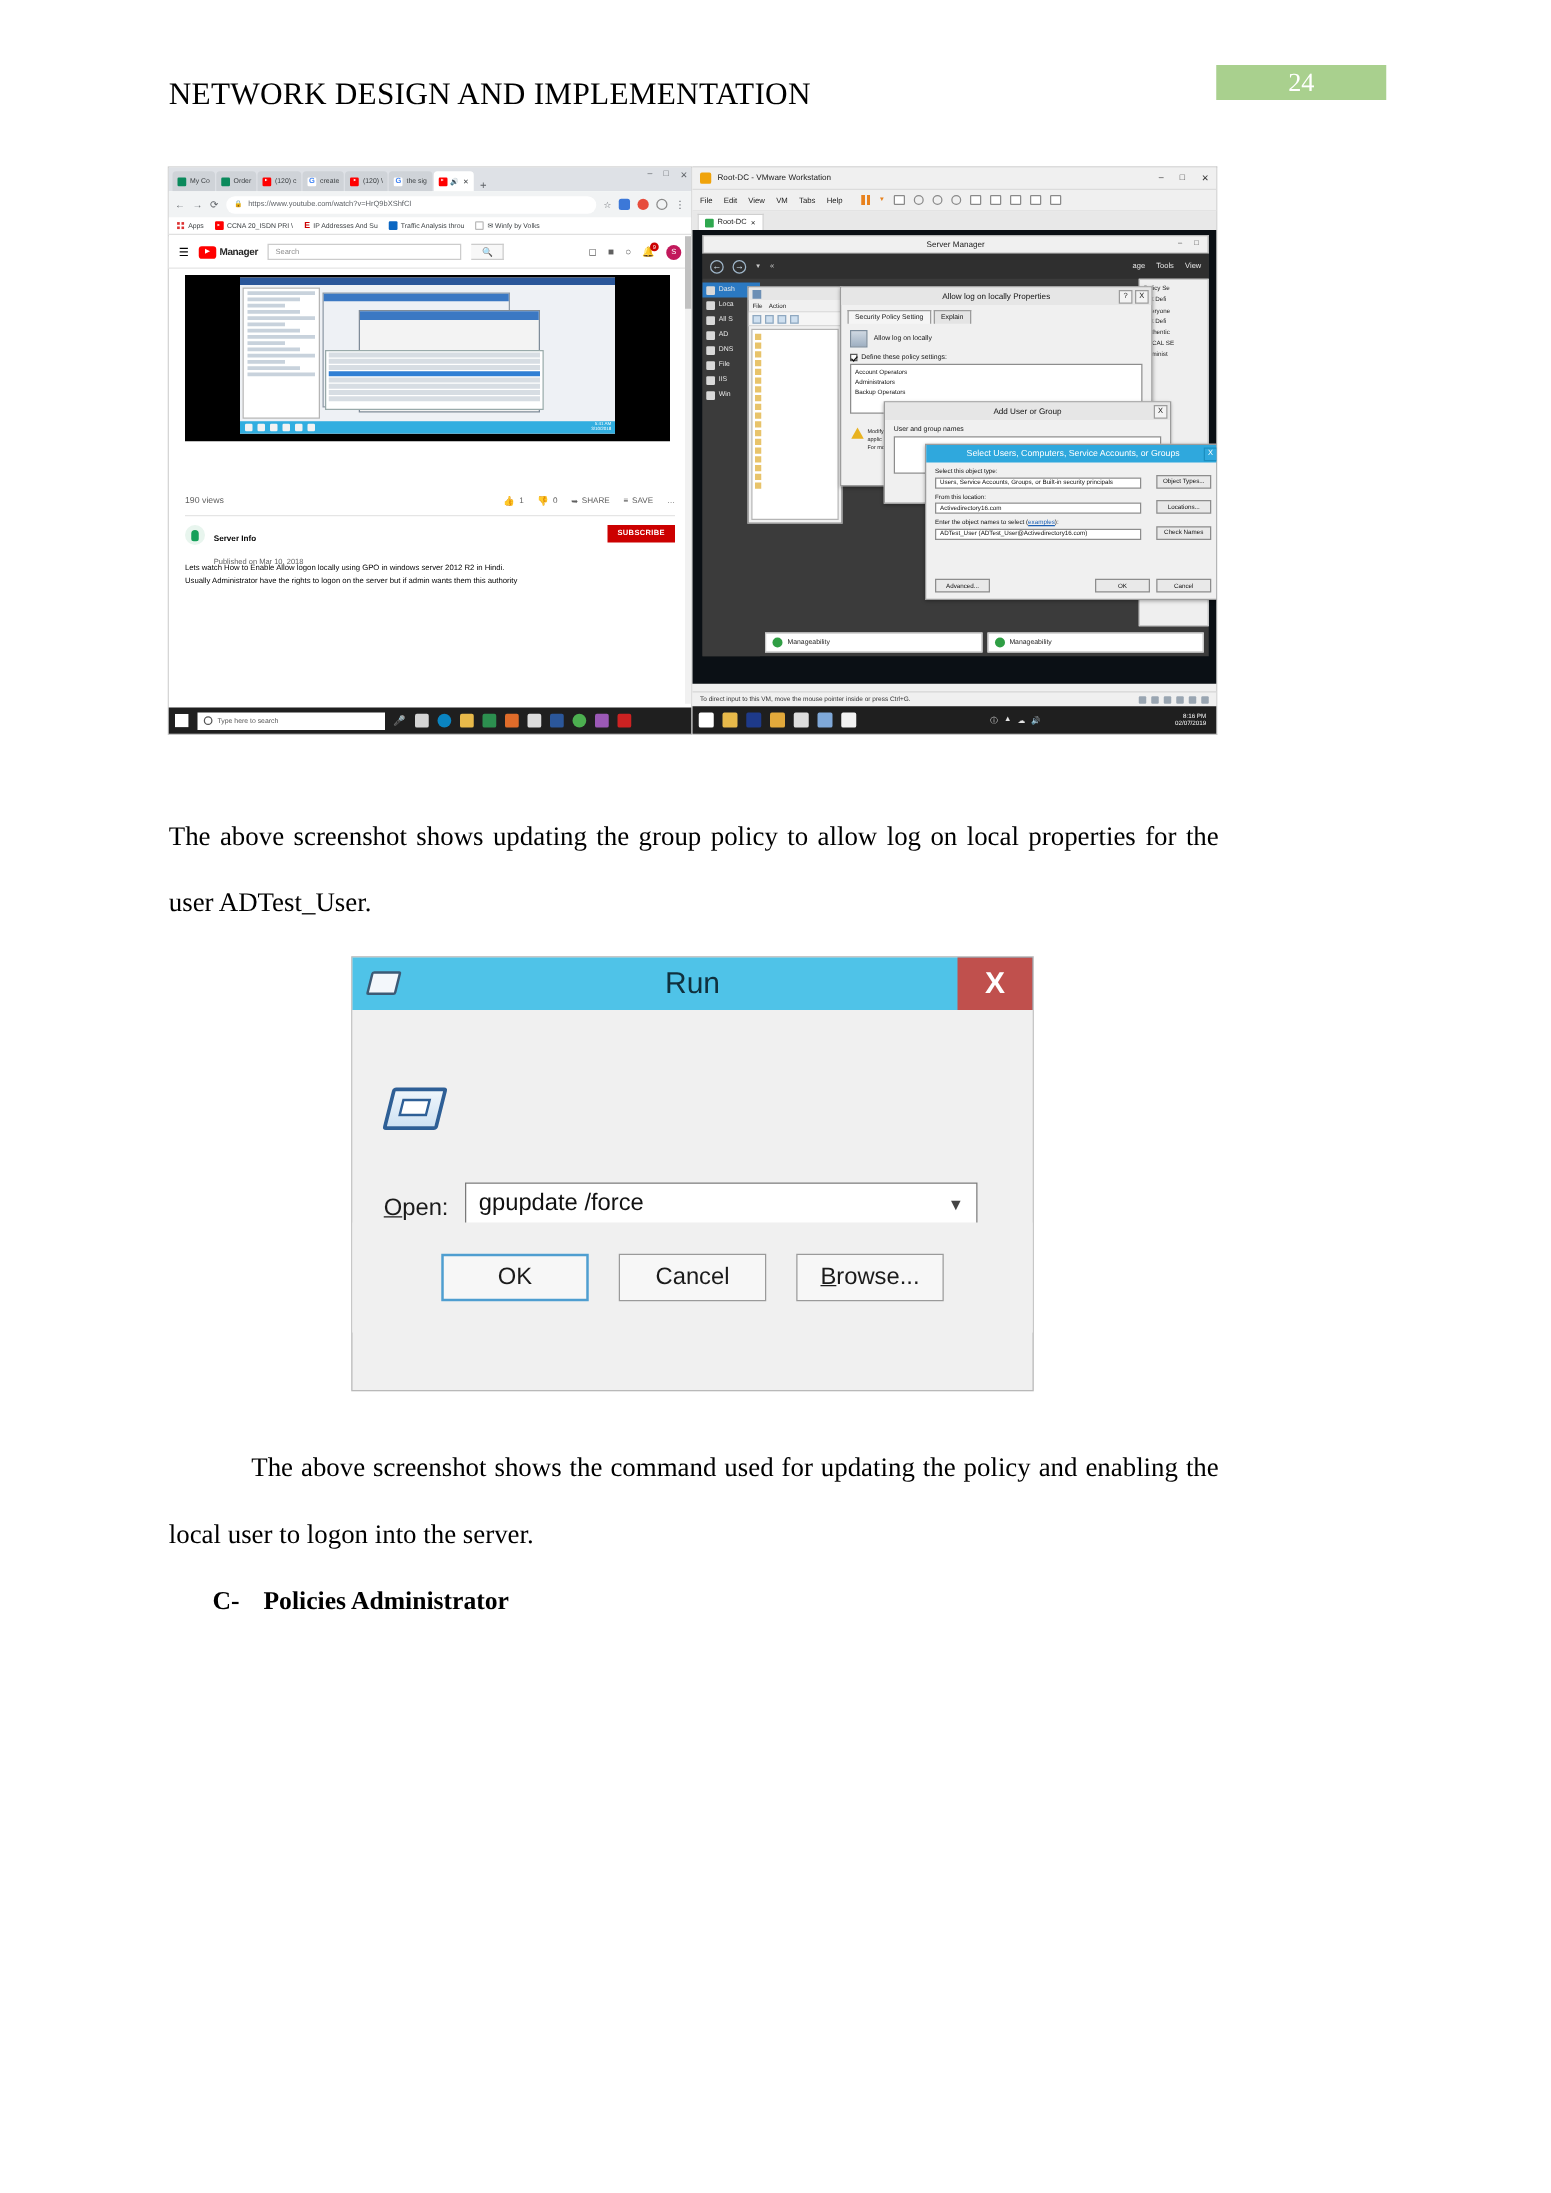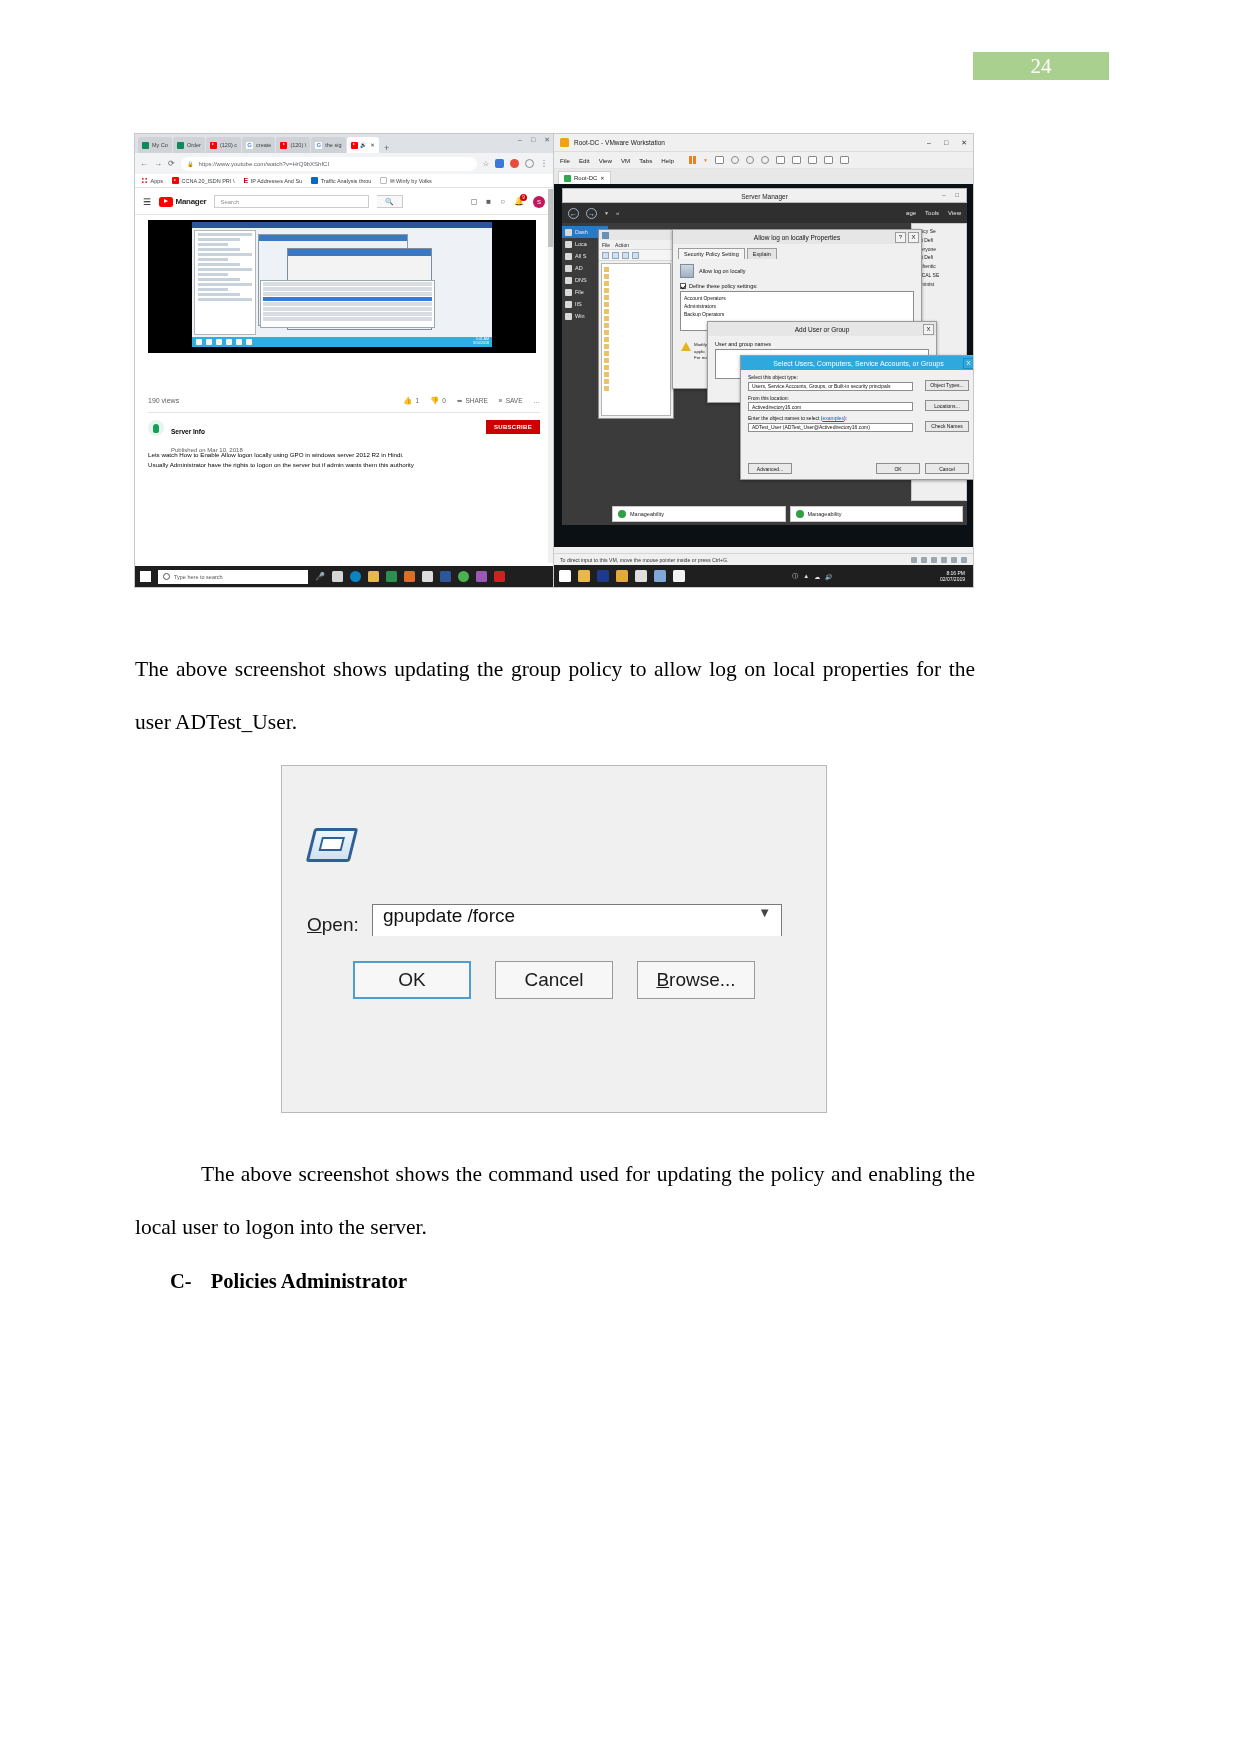--- a/index.html
+++ b/index.html
@@ -260,37 +260,38 @@
   .run-bigico {
     position: absolute; left: 28px; top: 62px; width: 44px; height: 34px;
     background: linear-gradient(#eef5fb,#cfe2f3); border: 3px solid #2e5f96; border-radius: 3px;
     transform: skewX(-14deg);
   }
   .run-bigico:after{content:"";position:absolute;left:7px;top:6px;right:8px;bottom:8px;background:#fff;border:2px solid #2e5f96;}
   .run-openlbl { position: absolute; left: 25px; top: 148px; font-size: 19px; color: #1b1b1b; }
   .run-openlbl u { text-decoration: underline; }
   .run-combo {
     position: absolute; left: 90px; top: 138px; right: 44px; height: 34px;
-    background: #fff; border: 1px solid #7a7a7a; display: flex; align-items: flex-start; padding: 0 10px;
+    background: #fff; border: 1px solid #7a7a7a; display: flex; align-items: center; padding: 0 10px;
     font-size: 19px; color: #111;
   }
   .run-combo .cv { flex: 1; }
   .run-combo .chev { font-size: 13px; color: #444; }
   .run-admin { position: absolute; left: 90px; top: 188px; right: 20px; display: flex; align-items: center; gap: 10px; font-size: 18px; color: #1b1b1b;}
   .shield { width: 19px; height: 21px; background: linear-gradient(#f2c14e,#e0a021); clip-path: polygon(50% 0,100% 18%,100% 62%,50% 100%,0 62%,0 18%); position: relative; flex: 0 0 auto;}
   .shield:after{content:"";position:absolute;left:0;top:0;width:50%;height:100%;background:linear-gradient(#3b79c4,#2a5e9e);clip-path:polygon(100% 0,100% 100%,0 62%,0 18%);}
   .run-btns { position: absolute; left: 0; right: 0; bottom: 0; height: 88px; background: #f0f0f0; display: flex; align-items: center; justify-content: center; gap: 24px; }
   .run-btn { width: 118px; height: 38px; background: #f7f7f7; border: 1px solid #9a9a9a; font-size: 19px; color: #1b1b1b; display: flex; align-items: center; justify-content: center;}
   .run-btn.primary { border: 2px solid #4f9ed0; }
   .run-btn u { text-decoration: underline; }
 </style>
 </head>
 <body>
 
 <div class="page-header">
+  <div class="doc-title">NETWORK DESIGN AND IMPLEMENTATION</div>
   <div class="page-badge">
     <span>24</span>
   </div>
 </div>
 
 <div class="fig1">
 
   <div class="fig1-left">
 
     <div class="chr-tabbar">
@@ -816,20 +817,25 @@
         <span>8:16 PM</span><br>
         <span>02/07/2019</span>
       </span>
     </div>
   </div>
 </div>
 
 <div class="para p1">The above screenshot shows updating the group policy to allow log on local properties for the user ADTest_User.</div>
 
 <div class="fig2">
+  <div class="run-tt">
+    <span class="ic"></span>
+    <span class="t">Run</span>
+    <span class="run-x">X</span>
+  </div>
   <div class="run-body">
     <span class="run-bigico"></span>
     <div class="run-openlbl"><u>O</u>pen:</div>
     <div class="run-combo">
       <span class="cv">gpupdate /force</span>
       <span class="chev">▼</span>
     </div>
     <div class="run-admin">
       <span class="shield"></span>
       <span>This task will be created with administrative privileges.</span>

